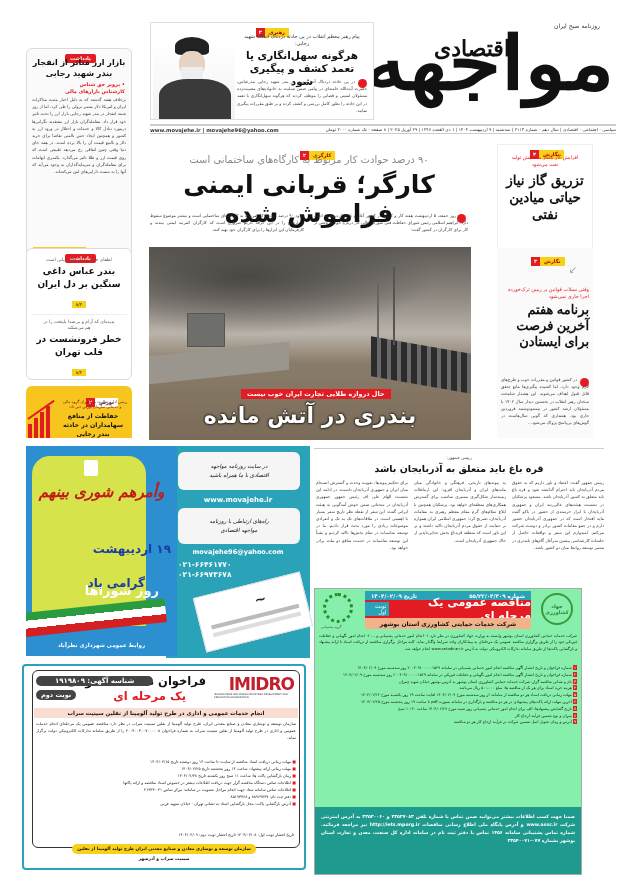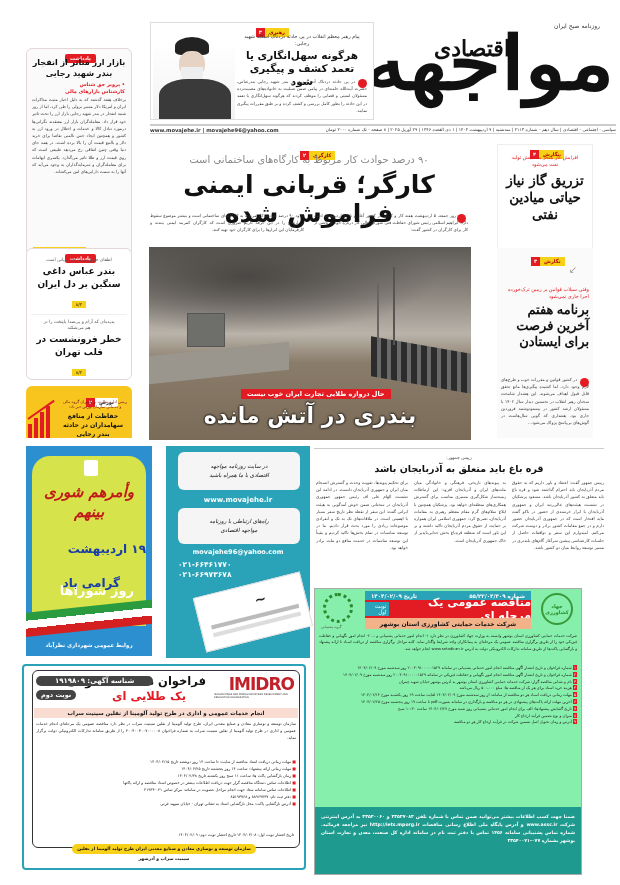--- a/index.html
+++ b/index.html
@@ -155,21 +155,21 @@
   <div class="abs" style="left:0;right:0;top:102px;text-align:center;font-size:6.5px;color:#fff;font-weight:bold;direction:ltr;">movajehe96@yahoo.com</div>
   <div class="abs" style="left:12px;top:114px;font-size:7.5px;color:#fff;font-weight:bold;direction:ltr;">۰۲۱-۶۶۴۶۱۷۷۰</div>
   <div class="abs" style="left:12px;top:124px;font-size:7.5px;color:#fff;font-weight:bold;direction:ltr;">۰۲۱-۶۶۹۷۳۶۷۸</div>
   <div class="abs" style="left:32px;top:138px;width:110px;height:56px;background:#fff;border:1px solid #ddd;transform:rotate(-14deg);">
     <div style="position:absolute;left:40px;top:8px;width:30px;height:18px;font-weight:bold;font-size:14px;color:#222;font-family:'DejaVu Serif',serif;">~</div>
     <div style="position:absolute;left:10px;top:30px;width:90px;height:4px;background:#bbb;"></div>
     <div style="position:absolute;left:10px;top:38px;width:90px;height:4px;background:#ddd;"></div>
   </div>
 </div>
 
-<div class="abs" style="left:26px;top:446px;width:126px;height:210px;background:#2b8fd0;overflow:hidden;">
+<div class="abs" style="left:26px;top:446px;width:151px;height:210px;background:#2b8fd0;overflow:hidden;">
   <div class="abs" style="left:6px;top:10px;width:114px;height:170px;background:#d7e34a;border-radius:18px 18px 0 0;"></div>
   <div class="abs" style="left:58px;top:14px;width:14px;height:16px;background:#fff;border-radius:2px;"></div>
   <div class="abs" style="left:10px;right:10px;top:36px;text-align:center;font-family:'DejaVu Serif',serif;font-size:15px;line-height:20px;color:#c01a1a;font-style:italic;font-weight:bold;">وأمرهم شوری بینهم</div>
   <div class="abs" style="right:6px;top:96px;font-size:12px;font-weight:bold;color:#1a3ea8;">۱۹ اردیبهشت</div>
   <div class="abs" style="right:18px;top:113px;font-size:13px;font-weight:bold;color:#ffffff;margin-top:24px;">روز شوراها</div>
   <div class="abs" style="right:32px;top:130px;font-size:12px;font-weight:bold;color:#1a3ea8;">گرامی باد</div>
   <div class="abs" style="left:-10px;top:160px;width:150px;height:24px;background:linear-gradient(#2a9b3e 0 33%,#fff 33% 66%,#d42020 66%);transform:rotate(-6deg);"></div>
   <div class="abs" style="left:0;right:0;top:196px;text-align:center;color:#fff;font-size:5.5px;font-weight:bold;">روابط عمومی شهرداری نظرآباد</div>
 </div>
 
@@ -201,21 +201,21 @@
     <li><span style="background:#e31b23;color:#fff;padding:0 1px;">۹</span> <span>آدرس و زمان تحویل اصل تضمین شرکت در فرآیند ارجاع کار هر دو مناقصه</span></li>
   </ol>
   <div class="abs" style="left:0;right:0;top:218px;height:67px;background:#1e9a8e;color:#fff;font-size:4.6px;line-height:8px;padding:6px 6px;text-align:justify;font-weight:bold;">ضمنا جهت کسب اطلاعات بیشتر می‌توانید ضمن تماس با شماره تلفن ۳۳۵۳۷۰۸۳ و ۳۳۵۳۰۰۶۰ به آدرس اینترنتی شرکت www.assc.ir و آدرس پایگاه ملی اطلاع رسانی مناقصات http://iets.mporg.ir نیز مراجعه فرمائید. شماره تماس پشتیبانی سامانه ۱۴۵۶ تماس با دفتر ثبت نام در سامانه اداره کل صنعت، معدن و تجارت استان بوشهر بشماره ۰۷۷-۳۳۵۴۰۰۷۱</div>
 </div>
 
 <div class="abs" style="left:22px;top:664px;width:284px;height:206px;border:2px solid #2aa3b8;border-radius:4px;background:#fff;">
   <div class="abs" style="left:8px;top:4px;right:4px;bottom:20px;border:1px solid #333;border-radius:6px;"></div>
   <div class="abs" style="right:10px;top:8px;font-size:17px;font-weight:bold;color:#c0212a;direction:ltr;letter-spacing:-1px;">IMIDRO</div>
   <div class="abs" style="right:10px;top:27px;width:80px;font-size:2.4px;line-height:3px;color:#333;direction:ltr;text-align:left;">IRANIAN MINES AND MINING INDUSTRIES DEVELOPMENT AND RENOVATION ORGANIZATION</div>
   <div class="abs" style="right:98px;top:8px;font-size:11.5px;font-weight:bold;color:#111;">فراخوان مناقصه عمومی</div>
-  <div class="abs red" style="right:118px;top:23px;font-size:11.5px;font-weight:bold;">یک طلایی ای</div>
+  <div class="abs red" style="right:118px;top:23px;font-size:11.5px;font-weight:bold;">یک مرحله ای</div>
   <div class="abs" style="left:12px;top:10px;background:#444;color:#fff;font-size:7px;font-weight:bold;padding:1px 19px;border-radius:6px;">شناسه آگهی: ۱۹۱۹۸۰۹</div>
   <div class="abs" style="left:12px;top:24px;background:#444;color:#fff;font-size:6.5px;font-weight:bold;padding:1px 5px;border-radius:6px;">نوبت دوم</div>
   <div class="abs" style="left:10px;right:6px;top:42px;height:10px;background:#f9ddd2;font-size:5.5px;font-weight:bold;text-align:center;line-height:10px;">انجام خدمات عمومی و اداری در طرح تولید آلومینا از نفلین سینیت سراب</div>
   <div class="abs txt" style="left:12px;right:8px;top:54px;height:36px;overflow:hidden;font-size:4px;line-height:7px;color:#222;">سازمان توسعه و نوسازی معادن و صنایع معدنی ایران، طرح تولید آلومینا از نفلین سینیت سراب در نظر دارد مناقصه عمومی یک مرحله‌ای انجام خدمات عمومی و اداری در طرح تولید آلومینا از نفلین سینیت سراب به شماره فراخوان ۲۰۰۴۰۰۳۰۰۷۰۰۰۰۰۸ را از طریق سامانه تدارکات الکترونیکی دولت برگزار نماید.</div>
   <ul class="abs" style="left:12px;right:8px;top:92px;height:72px;overflow:hidden;list-style:none;font-size:3.9px;line-height:7px;color:#222;">
     <li><span class="red">■</span> <span>مهلت زمانی دریافت اسناد مناقصه از سایت: تا ساعت ۱۴ روز دوشنبه تاریخ ۱۴۰۴/۰۲/۱۵</span></li>
     <li><span class="red">■</span> <span>مهلت زمانی ارائه پیشنهاد: ساعت ۱۴ روز پنجشنبه تاریخ ۱۴۰۴/۰۲/۲۵</span></li>
     <li><span class="red">■</span> <span>زمان بازگشایی پاکت ها: ساعت ۱۱ صبح روز یکشنبه تاریخ ۱۴۰۴/۰۲/۲۸</span></li>
     <li><span class="red">■</span> <span>اطلاعات تماس دستگاه مناقصه گزار جهت دریافت اطلاعات بیشتر در خصوص اسناد مناقصه و ارائه پاکتها</span></li>
     <li><span class="red">■</span> <span>اطلاعات تماس سامانه ستاد جهت انجام مراحل عضویت در سامانه: مرکز تماس ۰۲۱-۴۱۹۳۴</span></li>

